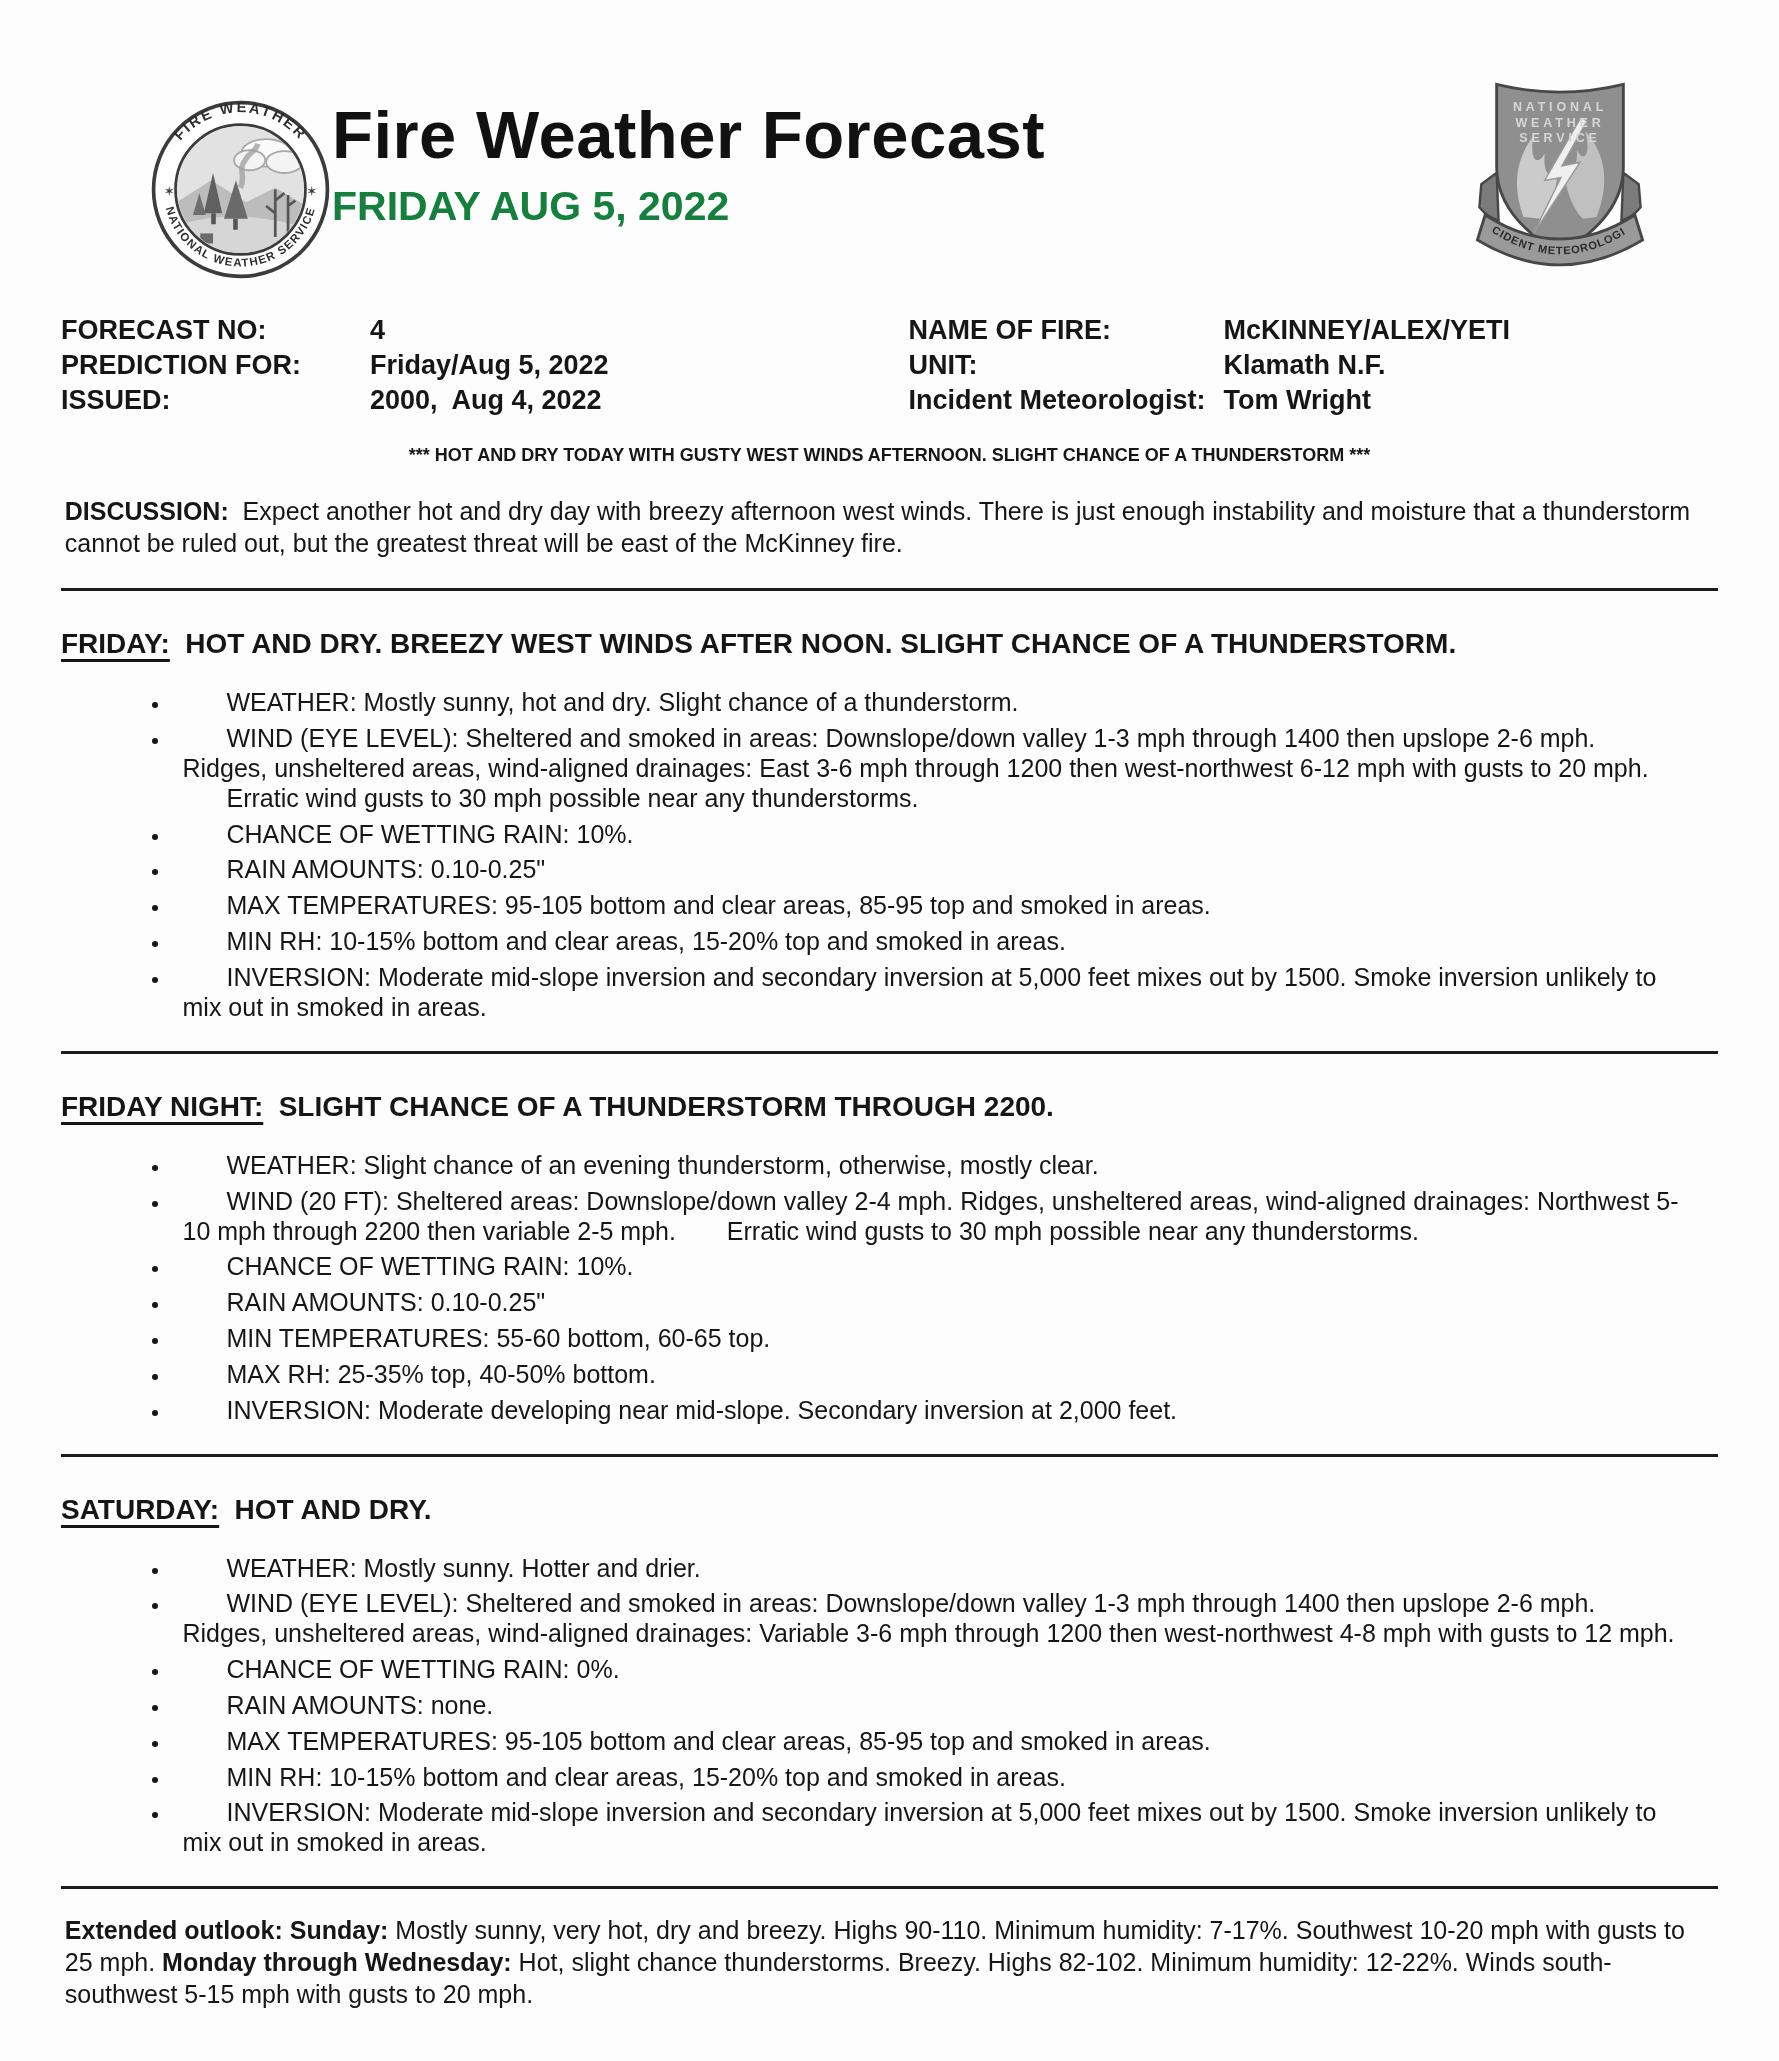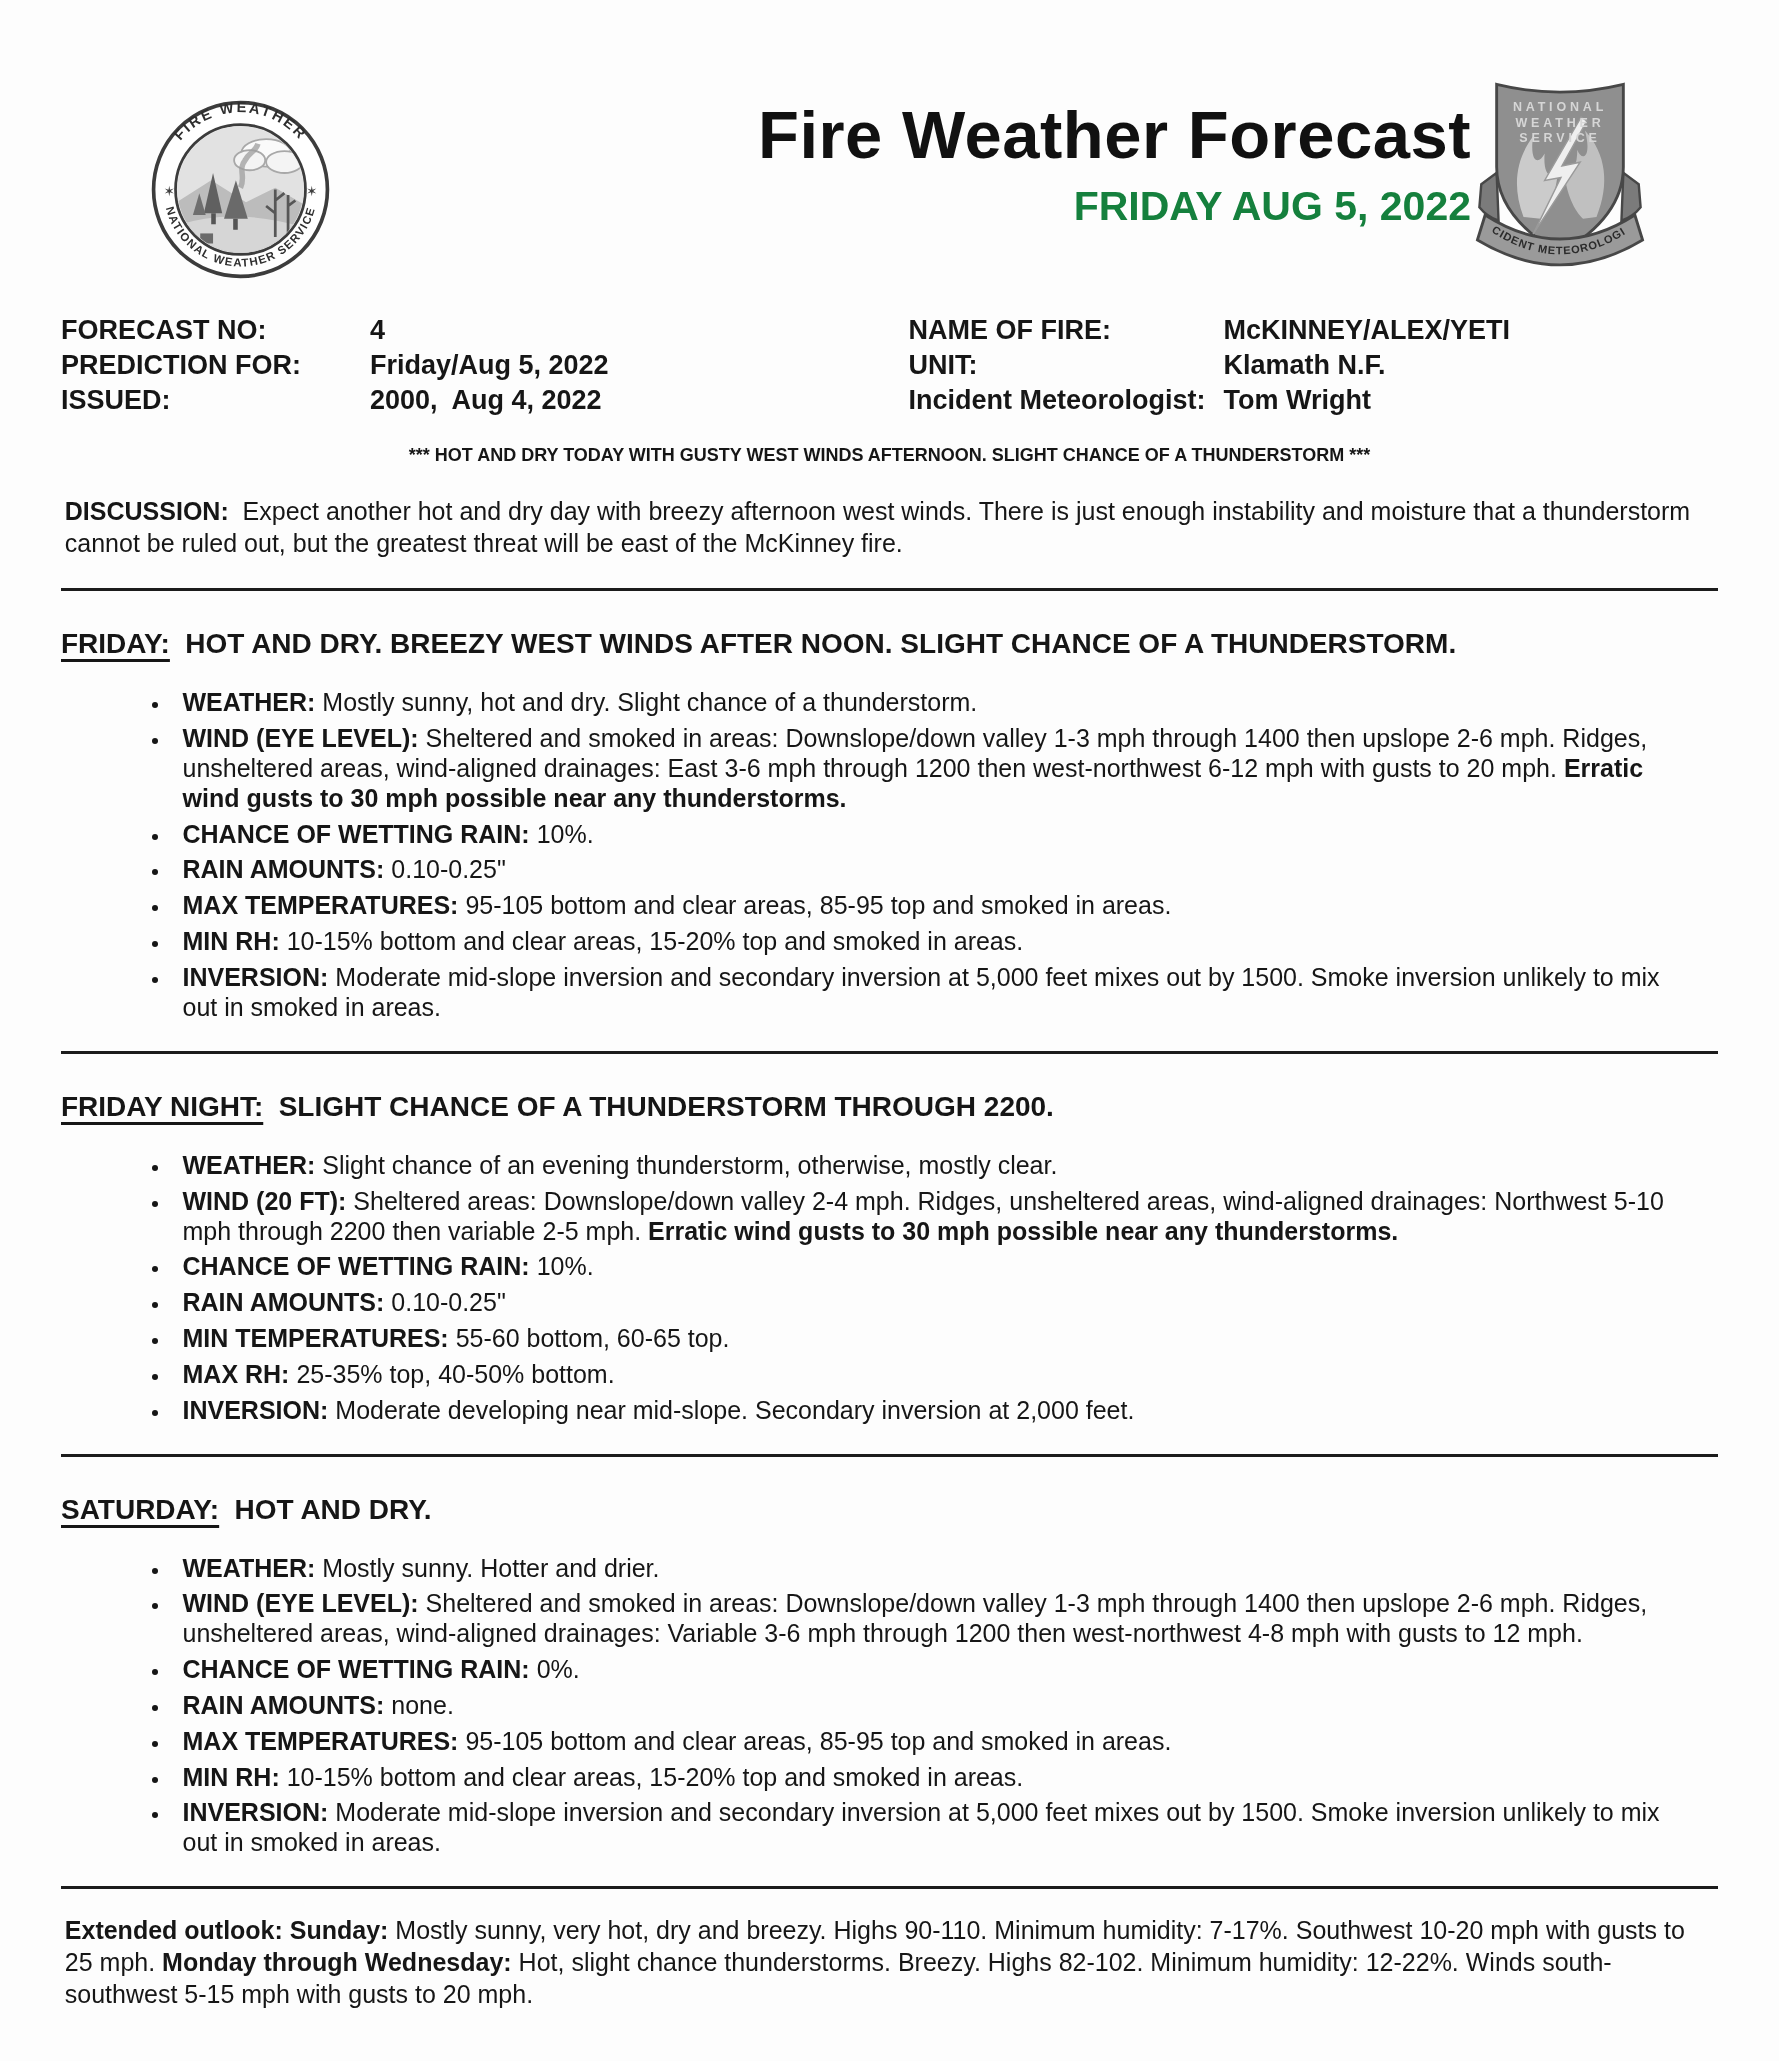--- a/index.html
+++ b/index.html
@@ -6,21 +6,21 @@
   body{
     width:1779px;height:2062px;background:#fdfdfd;color:#161616;
     font-family:"Liberation Sans", sans-serif;font-size:25px;
     -webkit-font-smoothing:antialiased;overflow:hidden;
   }
   .page{padding:0 61px;box-sizing:border-box;width:1779px;}
 
   
   .masthead{display:flex;align-items:flex-start;padding-top:71px;}
   .seal{width:183px;height:183px;margin-left:88px;margin-top:27px;flex:0 0 auto;}
-  .titles{flex:1;text-align:right;margin-top:25px;}
+  .titles{flex:1;text-align:left;margin-top:25px;}
   .doc-title{font-size:67px;font-weight:bold;margin:0;letter-spacing:0.5px;color:#111;}
   .doc-date{font-size:41px;font-weight:bold;margin:9.6px 0 0;color:#15803d;}
   .badge{width:178px;height:215px;margin-right:69px;flex:0 0 auto;}
 
   
   .meta{display:flex;margin-top:27px;font-size:27px;font-weight:bold;line-height:35px;}
   .meta-col{flex:1;display:grid;grid-template-columns:309px 1fr;row-gap:0;}
   .meta-col.right{padding-left:38px;box-sizing:border-box;grid-template-columns:315px 1fr;}
   .meta-label{white-space:nowrap;}
   .meta-value{white-space:nowrap;}
@@ -31,21 +31,21 @@
   .discussion b{font-weight:bold;}
 
   
   .rule{border:none;border-top:3.8px solid #1c1c1c;margin:29px 0 0;height:0;}
   .sec-h{margin-top:37px;font-size:28px;font-weight:bold;}
   .sec-day{text-decoration:underline;text-decoration-thickness:2.9px;text-underline-offset:5.8px;}
   .sec-rest{margin-left:15.4px;}
   ul.bullets{margin:27px 0 0;padding-left:110px;list-style:disc;}
   ul.bullets li{padding-left:11.5px;margin:5.8px 0;line-height:30px;max-width:1499px;}
   ul.bullets li::marker{color:#161616;font-size:21px;}
-  .bl,.bb{font-weight:bold;}
+  .bl,.bb{font-weight:normal;margin-left:44px;}
 
   
   .outlook{margin:25px 3.8px 0;line-height:32px;}
   .outlook b{font-weight:bold;}
 </style>
 </head>
 <body>
 
 <div class="page">
 

